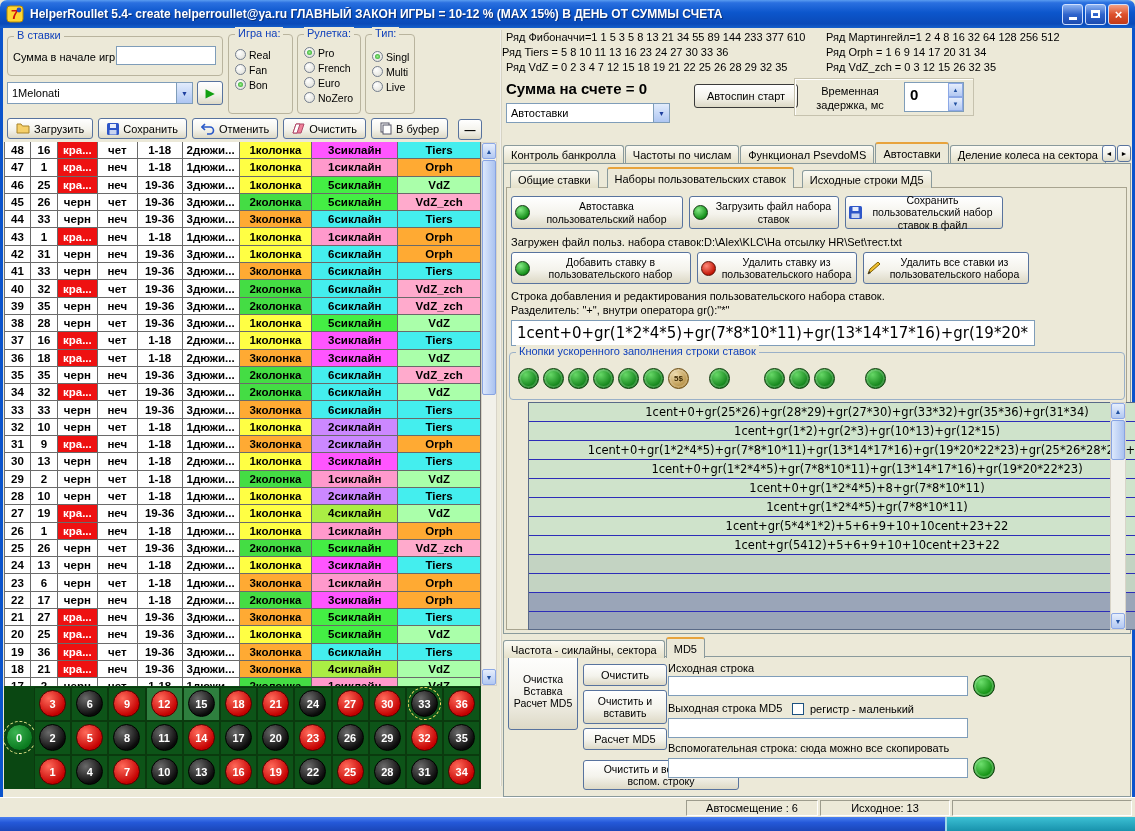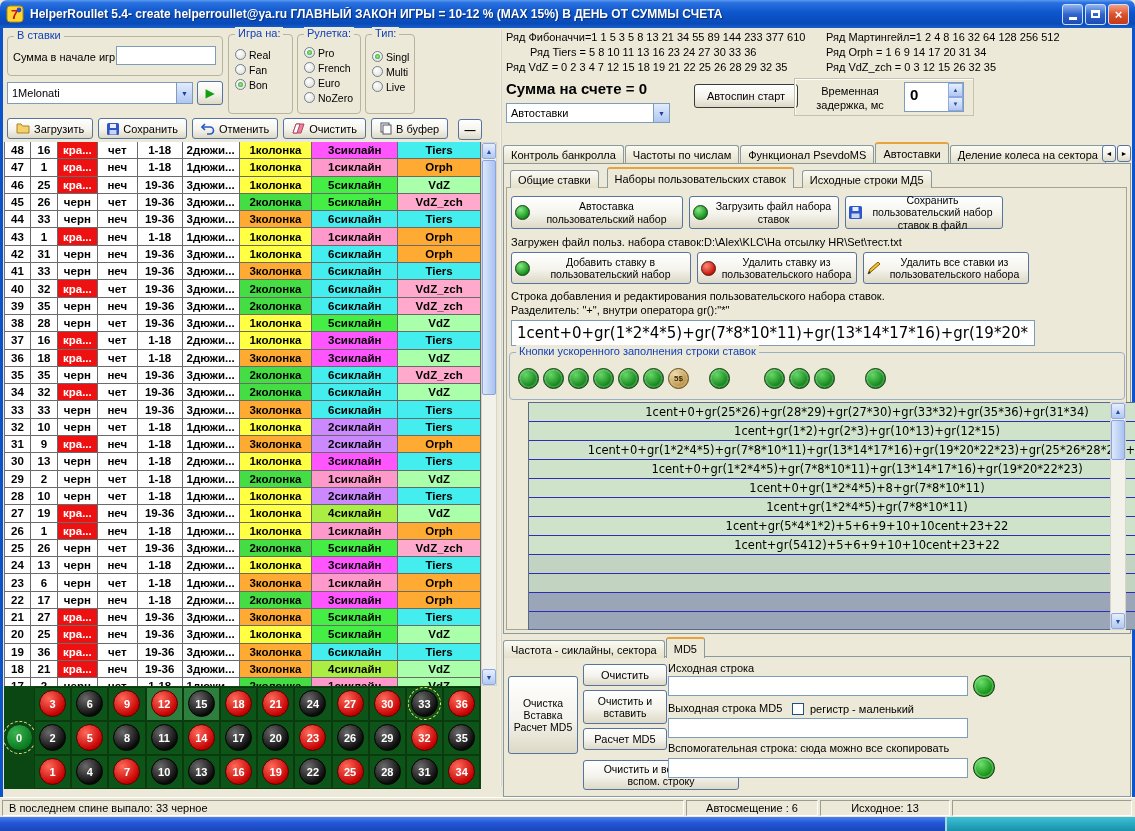--- a/index.html
+++ b/index.html
@@ -742,21 +742,21 @@
         <div class="board-cell">
           <div class="chip black">31</div>
         </div>
         <div class="board-cell">
           <div class="chip red">34</div>
         </div>
       </div>
     </div>
 
   <span class="serline" style="left:506px;top:31px;">Ряд Фибоначчи=1 1 5 3 5 8 13 21 34 55 89 144 233 377 610</span>
-  <span class="serline" style="left:530px;top:46px;text-align:right;">Ряд Tiers = 5 8 10 11 13 16 23 24 27 30 33 36</span>
+  <span class="serline" style="left:502px;top:46px;text-align:right;">Ряд Tiers = 5 8 10 11 13 16 23 24 27 30 33 36</span>
   <span class="serline" style="left:506px;top:61px;">Ряд VdZ = 0 2 3 4 7 12 15 18 19 21 22 25 26 28 29 32 35</span>
   <span class="serline" style="left:826px;top:31px;">Ряд Мартингейл=1 2 4 8 16 32 64 128 256 512</span>
   <span class="serline" style="left:826px;top:46px;">Ряд Orph = 1 6 9 14 17 20 31 34</span>
   <span class="serline" style="left:826px;top:61px;">Ряд VdZ_zch = 0 3 12 15 26 32 35</span>
 
   <div class="sumlabel" style="left:506px;top:80px;">Сумма на счете = 0</div>
   <div class="combo" style="left:506px;top:103px;width:164px;height:20px;">
     <span class="combo-text">Автоставки</span>
     <span class="combo-arrow">▼</span>
   </div>
@@ -816,21 +816,21 @@
     </span>
     <span class="btxt">Сохранить пользовательский набор ставок в файл</span>
   </div>
 
   <div class="fline" style="left:511px;top:236px;">Загружен файл польз. набора ставок:D:\Alex\KLC\На отсылку HR\Set\тест.txt</div>
 
   <div class="xbtn bigbtn" style="left:511px;top:252px;width:180px;height:32px;">
     <span class="icon">
         <i class="chipico"></i>
       </span>
-    <span class="btxt">Добавить ставку в пользовательский набор</span>
+    <span class="btxt">Добавить ставку в пользовательского набор</span>
   </div>
   <div class="xbtn bigbtn" style="left:697px;top:252px;width:160px;height:32px;">
     <span class="icon">
         <i class="chipico red"></i>
       </span>
     <span class="btxt">Удалить ставку из пользовательского набора</span>
   </div>
   <div class="xbtn bigbtn" style="left:863px;top:252px;width:166px;height:32px;">
     <span class="icon">
       <svg width="13" height="13">
@@ -883,41 +883,40 @@
     <div class="sb-thumb" style="top:17px;height:40px;"></div>
     <div class="sb-btn" style="bottom:0;">▼</div>
   </div>
 
   <div class="panel" style="left:503px;top:656px;width:628px;height:141px;"></div>
   <div id="tabs3" class="tabbar" style="left:503px;top:637px;">
       <div class="tab">Частота - сиклайны, сектора</div>
       <div class="tab active">MD5</div>
     </div>
 
-  <div class="xbtn bigbtn" style="left:508px;top:676px;width:70px;height:78px;">Очистка Вставка Расчет MD5</div>
+  <div class="xbtn bigbtn" style="left:508px;top:652px;width:70px;height:78px;">Очистка Вставка Расчет MD5</div>
   <div class="xbtn" style="left:583px;top:664px;width:84px;height:22px;">Очистить</div>
   <div class="xbtn bigbtn" style="left:583px;top:690px;width:84px;height:34px;">Очистить и вставить</div>
   <div class="xbtn" style="left:583px;top:728px;width:84px;height:22px;">Расчет MD5</div>
   <div class="xbtn bigbtn" style="left:583px;top:760px;width:156px;height:30px;">Очистить и вставить во вспом. строку</div>
 
   <div class="fline" style="left:668px;top:662px;">Исходная строка</div>
   <input class="tinput" style="left: 668px; top: 676px; width: 300px; height: 20px;">
   <div class="gobtn" style="left:973px;top:675px;"></div>
 
   <div class="fline" style="left:668px;top:702px;">Выходная строка MD5</div>
   <span class="cbox" style="left:792px;top:703px;"></span>
   <div class="fline" style="left:810px;top:703px;">регистр  - маленький</div>
   <input class="tinput" style="left: 668px; top: 718px; width: 300px; height: 20px;">
 
   <div class="fline" style="left:668px;top:742px;">Вспомогательная строка: сюда можно все скопировать</div>
   <input class="tinput" style="left: 668px; top: 758px; width: 300px; height: 20px;">
   <div class="gobtn" style="left:973px;top:757px;"></div>
 
   <div class="statusbar">
-    <div class="spanel" style="left:2px;width:682px;">В последнем спине выпало: 33 черное</div>
     <div class="spanel" style="left:686px;width:132px;justify-content:center;">Автосмещение : 6</div>
     <div class="spanel" style="left:820px;width:130px;justify-content:center;">Исходное: 13</div>
     <div class="spanel" style="left:952px;width:180px;"></div>
   </div>
   <div class="taskbar">
     <div class="tray"></div>
   </div>
 
 </div>
 

